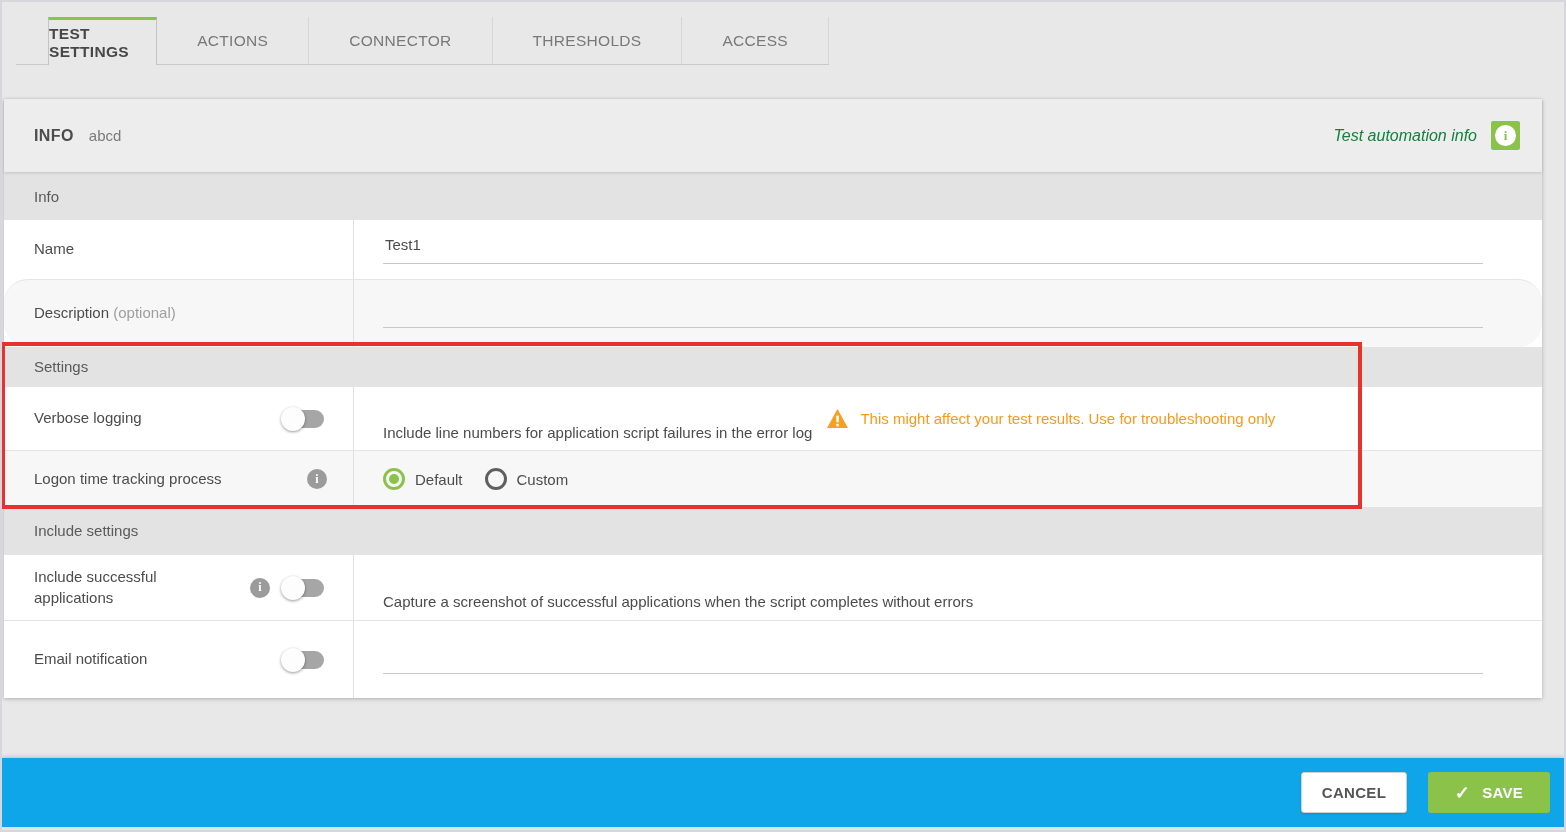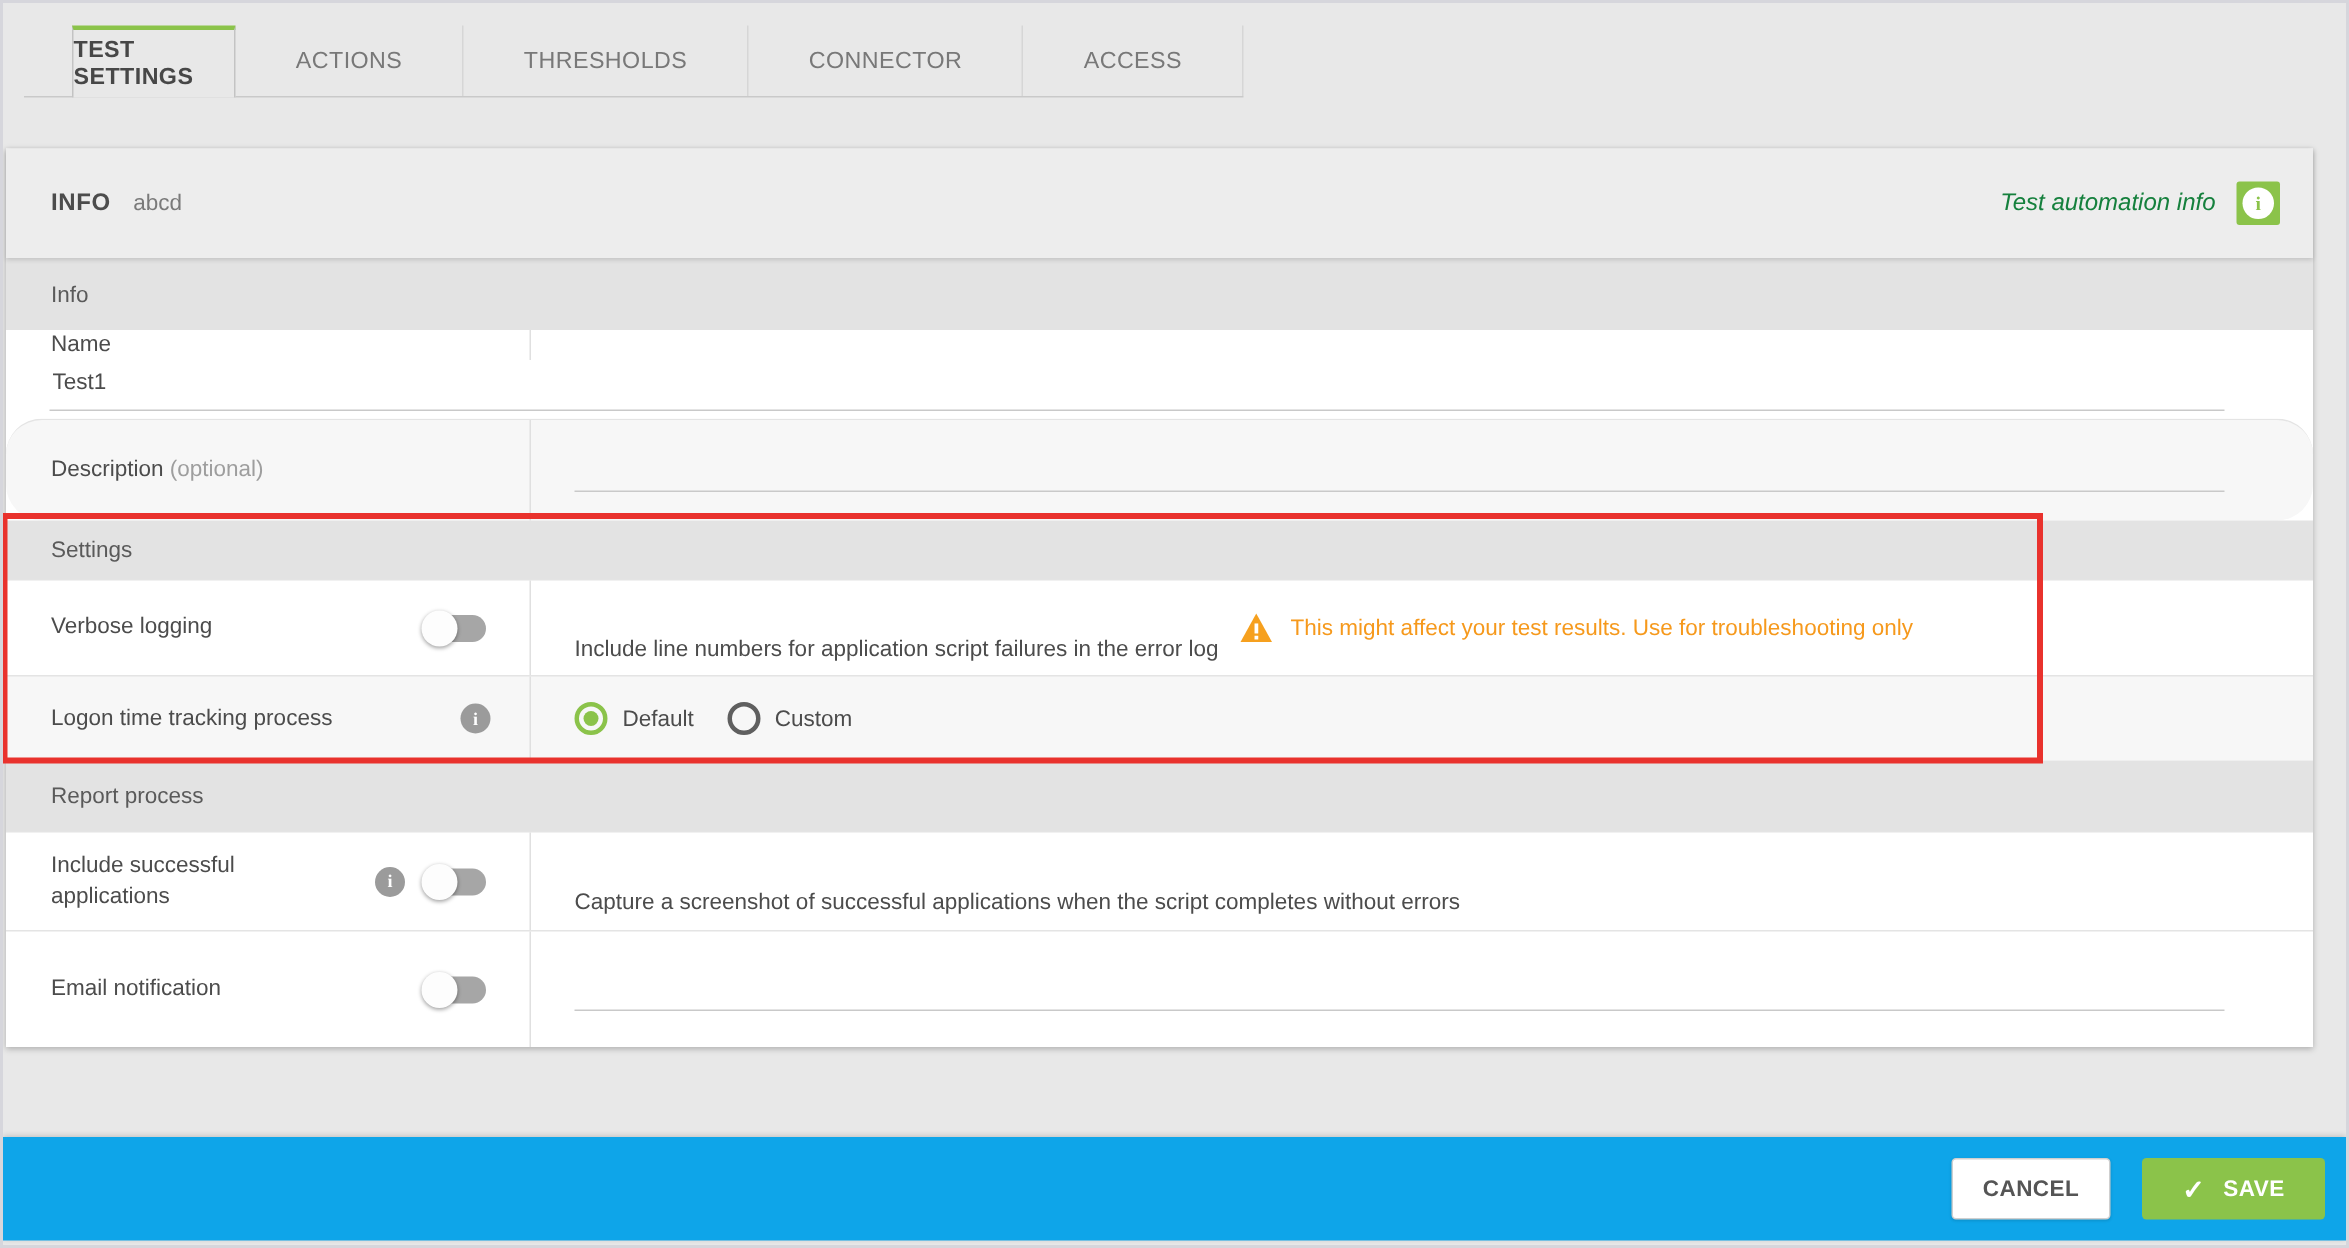--- a/index.html
+++ b/index.html
@@ -85,21 +85,21 @@
   .sh-info { height:48px; }
   .sh-settings { height:39px; }
   .sh-report { height:47px; }
 
   .row {
     display:flex; align-items:stretch;
     background:#fff;
     border-top:1px solid #e4e4e4;
   }
   .row.alt { background:#f7f7f7; }
-  .row-name { height:59px;flex-direction:column; }
+  .row-name { height:59px; }
   .row-desc { height:68px;border-radius:24px; }
   .row-verbose { height:64px; }
   .row-logon { height:57px; }
   .row-include { height:66px; }
   .row-email { height:78px; }
 
   .cell-left {
     width:350px; flex:none;
     border-right:1px solid #e0e0e0;
     display:flex; align-items:center;
@@ -203,22 +203,22 @@
   .btn-save .check { font-size:18px; font-weight:bold; }
 </style>
 </head>
 <body>
 
 <div class="page">
 
   <div class="tabbar">
     <div class="tab-active">TEST SETTINGS</div>
     <div class="tab">ACTIONS</div>
+    <div class="tab">CONNECTOR</div>
     <div class="tab">THRESHOLDS</div>
-    <div class="tab">CONNECTOR</div>
     <div class="tab">ACCESS</div>
   </div>
 
   <div class="card">
 
     <div class="card-header">
       <span class="card-title">INFO</span>
       <span class="card-subtitle">abcd</span>
       <div class="header-right">
         <span class="header-right-label">Test automation info</span>
@@ -290,21 +290,21 @@
             <span class="radio-label">Default</span>
           </span>
           <span class="radio-option">
             <span class="radio"></span>
             <span class="radio-label">Custom</span>
           </span>
         </div>
       </div>
     </div>
 
-    <div class="section-heading sh-report">Report process</div>
+    <div class="section-heading sh-report">Include settings</div>
 
     <div class="row row-include">
       <div class="cell-left">
         <span class="label" style="max-width:185px;">Include successful applications</span>
         <span class="controls">
           <span class="info-dot">i</span>
           <span class="toggle">
             <span class="track"></span>
               <span class="knob"></span>
           </span>

